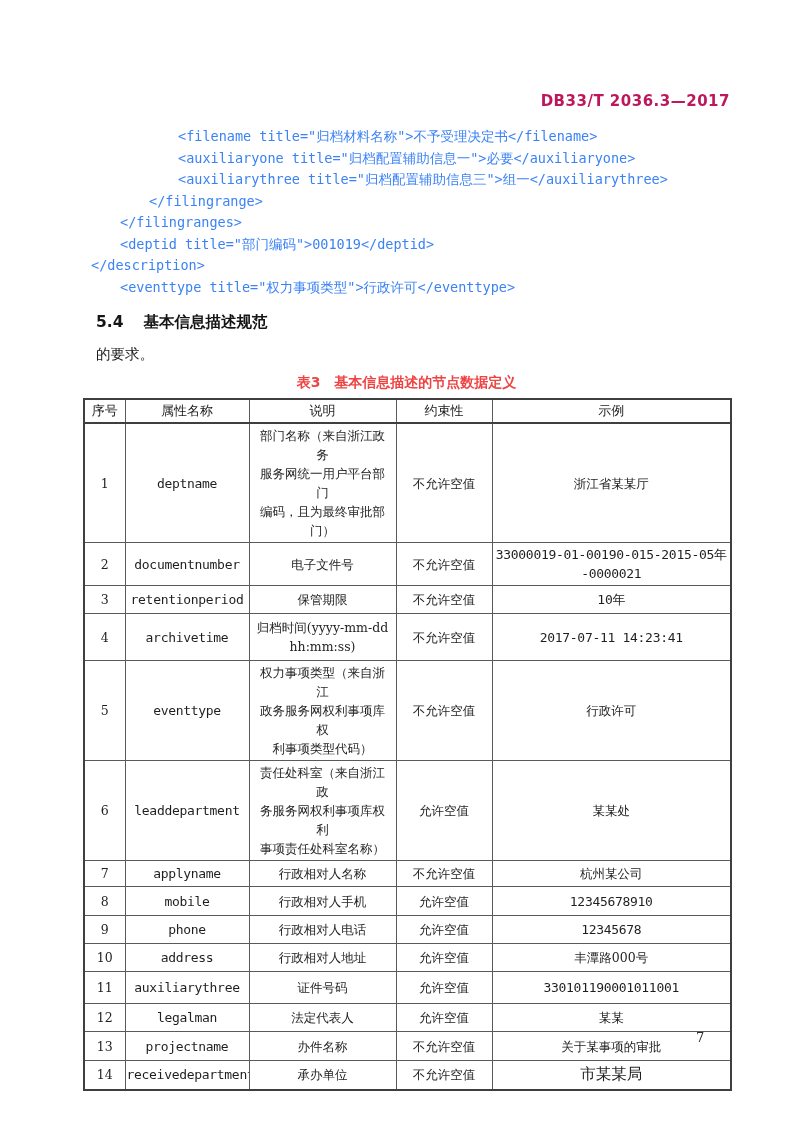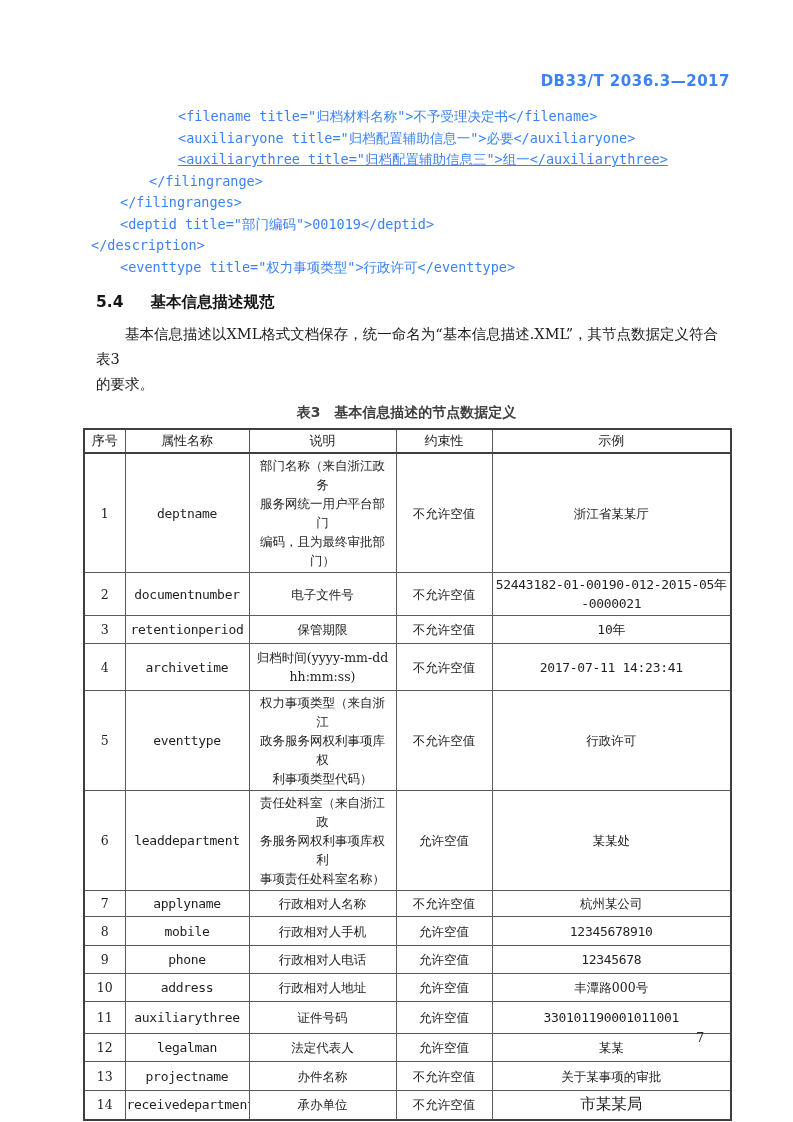--- a/index.html
+++ b/index.html
@@ -8,62 +8,62 @@
     width:793px;height:1122px;
     background:#ffffff;
     overflow:hidden;
     color:#1f1f1f;
     font-family:"DejaVu Serif", serif;
   }
   .content{
     position:absolute;left:83px;top:0;width:647px;
   }
   .doc-header{
-    margin-top:72px;
+    margin-top:92px;
     text-align:right;
     font-family:"DejaVu Sans", sans-serif;
     font-weight:bold;
     font-size:15px;
     letter-spacing:0.5px;
-    color:#3b82f6;
+    color:#be185d;
   }
   .xml-block{
     margin-top:16px;
     font-family:"DejaVu Sans Mono", monospace;
     font-size:13.5px;
     color:#3b82f6;
   }
   .xml-line{
     line-height:21.5px;
     white-space:pre;
   }
   .section-heading{
     margin-top:14px;
     font-family:"DejaVu Sans", sans-serif;
     font-weight:bold;
     font-size:15.5px;
     color:#151515;
     padding-left:13px;
   }
-  .section-heading .sec-num{margin-right:27px;}
+  .section-heading .sec-num{margin-right:20px;}
   .para{
     margin-top:9px;
     padding-left:13px;
     font-size:14.5px;
     line-height:25px;
     color:#1c1c1c;
   }
   .para .line-first{text-indent:2em;}
   .table-caption{
     margin-top:7px;
     text-align:center;
     font-family:"DejaVu Sans", sans-serif;
     font-weight:bold;
     font-size:14px;
-    color:#404040;
+    color:#ef4444;
   }
   table.def-table{
     margin-top:6px;
     border-collapse:collapse;
     table-layout:fixed;
     width:647px;
     border:2px solid #3f3f3f;
   }
   table.def-table th, table.def-table td{
     border:1px solid #5a5a5a;
@@ -108,34 +108,33 @@
 <body>
 
 <div class="page">
   <div class="content">
 
     <div class="doc-header">DB33/T 2036.3—2017</div>
 
     <div class="xml-block" id="xml-block">
         <div class="xml-line" style="padding-left: 95px;">&lt;filename title="归档材料名称"&gt;不予受理决定书&lt;/filename&gt;</div>
         <div class="xml-line" style="padding-left: 95px;">&lt;auxiliaryone title="归档配置辅助信息一"&gt;必要&lt;/auxiliaryone&gt;</div>
-        <div class="xml-line" style="padding-left: 95px; text-decoration: underline;">&lt;auxiliarythree title="归档配置辅助信息三"&gt;组一&lt;/auxiliarythree&gt;</div>
+        <div class="xml-line" style="padding-left: 95px;">&lt;auxiliarythree title="归档配置辅助信息三"&gt;组一&lt;/auxiliarythree&gt;</div>
         <div class="xml-line" style="padding-left: 66px;">&lt;/filingrange&gt;</div>
         <div class="xml-line" style="padding-left: 37px;">&lt;/filingranges&gt;</div>
         <div class="xml-line" style="padding-left: 37px;">&lt;deptid title="部门编码"&gt;001019&lt;/deptid&gt;</div>
         <div class="xml-line" style="padding-left: 8px;">&lt;/description&gt;</div>
         <div class="xml-line" style="padding-left: 37px;">&lt;eventtype title="权力事项类型"&gt;行政许可&lt;/eventtype&gt;</div>
       </div>
 
     <div class="section-heading">
       <span class="sec-num">5.4</span><span>基本信息描述规范</span>
     </div>
 
     <div class="para">
-      <div class="line-first">基本信息描述以XML格式文档保存，统一命名为“基本信息描述.XML”，其节点数据定义符合表3</div>
       <div>的要求。</div>
     </div>
 
     <div class="table-caption">表3　基本信息描述的节点数据定义</div>
 
     <table class="def-table">
       <colgroup>
         <col style="width:41px">
           <col style="width:124px">
           <col style="width:147px">
@@ -159,21 +158,21 @@
 服务网统一用户平台部门
 编码，且为最终审批部门）</td>
             <td>不允许空值</td>
             <td class="example">浙江省某某厅</td>
           </tr>
           <tr style="height: 42px;">
             <td>2</td>
             <td class="mono">documentnumber</td>
             <td>电子文件号</td>
             <td>不允许空值</td>
-            <td class="mono example">52443182-01-00190-012-2015-05年
+            <td class="mono example">33000019-01-00190-015-2015-05年
 -0000021</td>
           </tr>
           <tr style="height: 28px;">
             <td>3</td>
             <td class="mono">retentionperiod</td>
             <td>保管期限</td>
             <td>不允许空值</td>
             <td class="mono example">10年</td>
           </tr>
           <tr style="height: 47px;">

